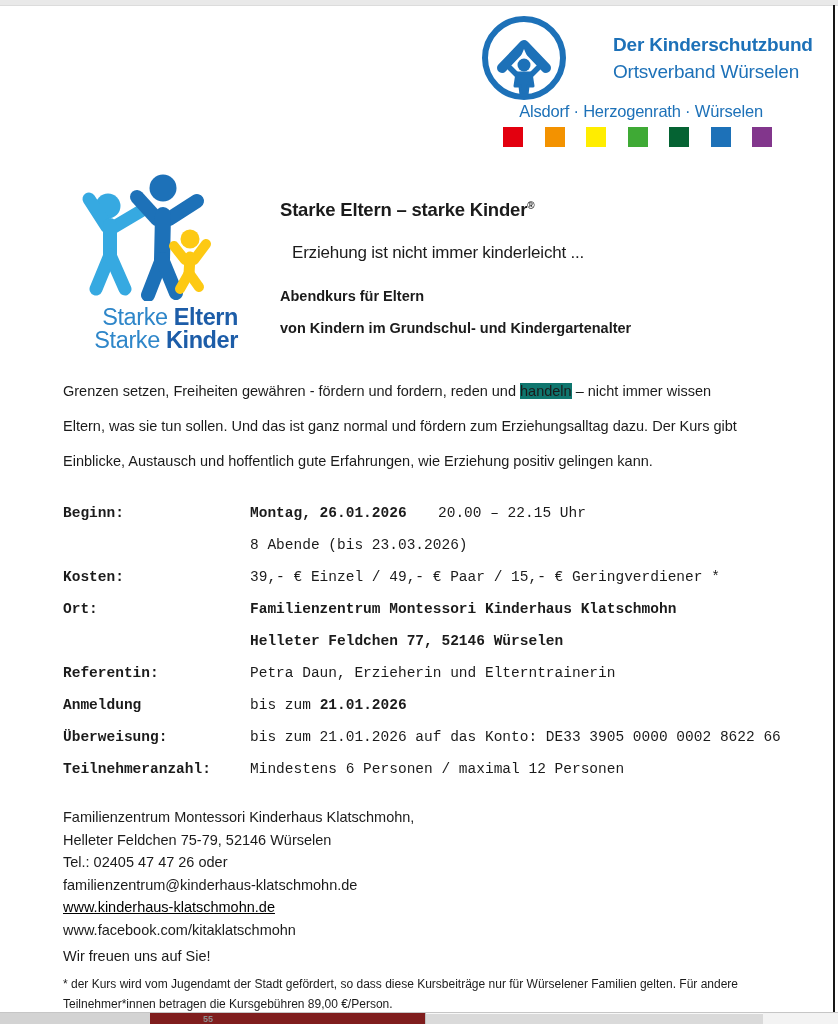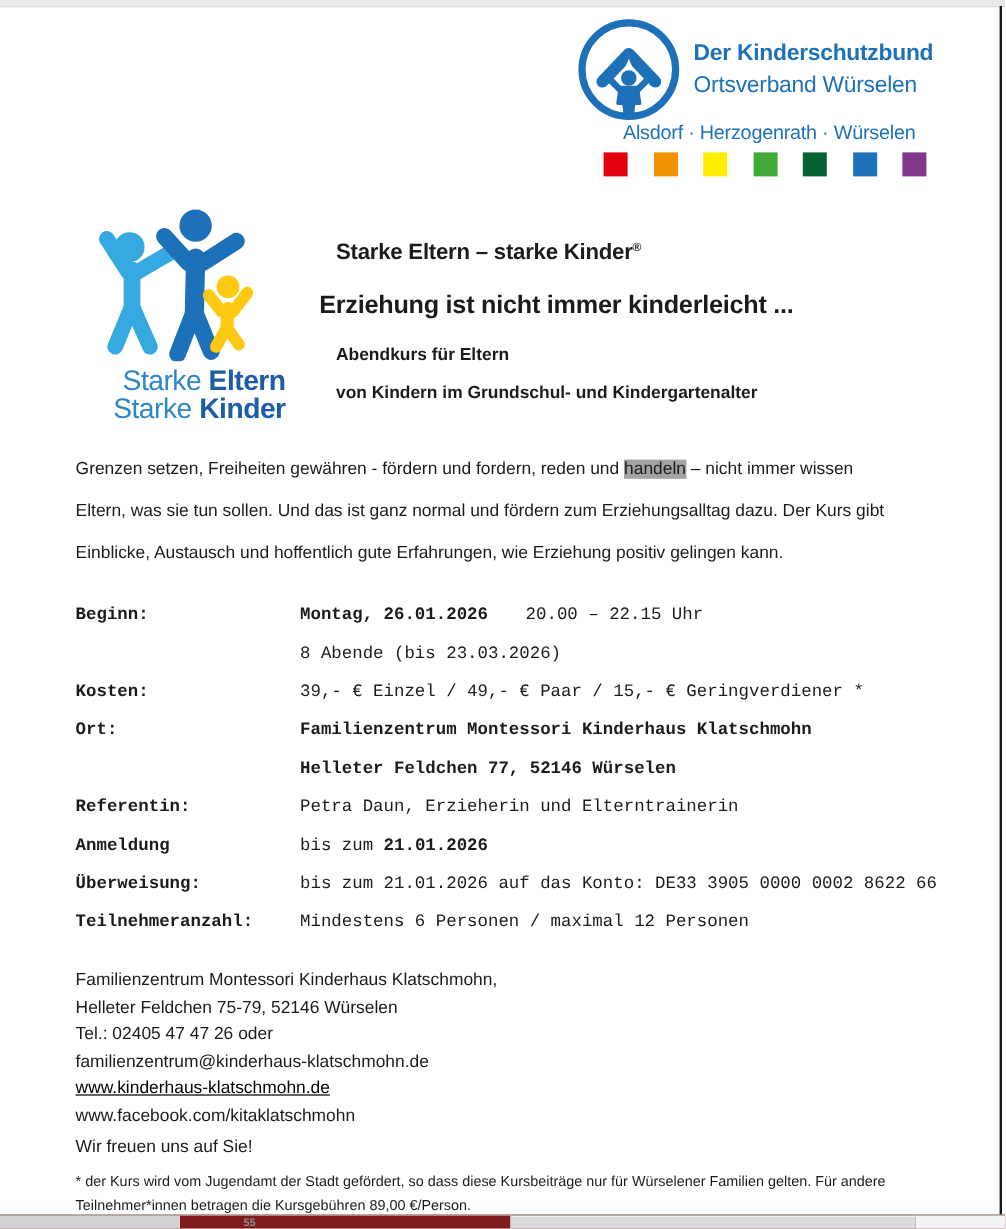--- a/index.html
+++ b/index.html
@@ -11,42 +11,42 @@
   .top-strip{left:0;top:0;width:838px;height:5px;background:#e9e9e9;border-bottom:1px solid #dcdcdc;}
   .right-border{left:833px;top:5px;width:2px;height:1008px;background:#161616;}
   .bottom-bar{left:0;top:1012px;width:838px;height:12px;background:#7f1d1d;border-top:1px solid #c6c6c6;font-weight:bold;}
   .bb-left{position:absolute;left:0;top:0;width:150px;height:12px;background:#d3d3d3;}
   .bb-page{position:absolute;left:203px;top:0;font-size:9px;line-height:12px;color:#8e8e8e;}
   .bb-thumb{position:absolute;left:425px;top:0;width:337px;height:12px;background:#dadada;border-left:1px solid #bfbfbf;box-shadow:inset 0 1px 0 #f8f8f8;}
   .bb-right{position:absolute;left:763px;top:0;width:75px;height:12px;background:#f3f3f3;}
 
   
   .ksb-icon{left:479px;top:15px;}
-  .ksb-text{left:578px;top:31px;font-size:19px;line-height:27px;color:#1d71b8;letter-spacing:-0.2px;}
+  .ksb-text{left:613px;top:31px;font-size:19px;line-height:27px;color:#1d71b8;letter-spacing:-0.2px;}
   .ksb-text .l1{font-weight:bold;}
   .region-line{left:495px;top:102px;width:292px;text-align:center;font-size:16.5px;color:#1d71b8;letter-spacing:-0.2px;}
   .squares{left:503px;top:127px;display:flex;gap:21.5px;}
   .squares div{width:20px;height:20px;}
 
   
   .sesk-figures{left:70px;top:173px;}
   .wordmark{left:55px;top:306px;width:183px;text-align:right;font-size:23.5px;line-height:23px;letter-spacing:-0.4px;}
   .wm-light{color:#2e86c9;}
   .wm-dark{color:#1d5da8;font-weight:bold;}
 
   
   .t1{left:280px;top:199px;font-size:18.5px;font-weight:bold;letter-spacing:-0.2px;}
   .t1 sup{font-size:10px;}
-  .t2{left:266px;top:243px;font-size:21px;font-weight:bold;letter-spacing:-0.2px;}
+  .t2{left:292px;top:243px;font-size:17px;font-weight:normal;letter-spacing:-0.2px;}
   .t3{left:280px;top:288px;font-size:14.5px;font-weight:bold;}
   .t4{left:280px;top:320px;font-size:14.5px;font-weight:bold;text-align:right;}
 
   
   .intro{left:63px;top:374px;width:735px;font-size:14.5px;line-height:35px;}
-  .hl{background:#a3a3a3;}
+  .hl{background:#0f766e;}
 
   
   .details{left:63px;top:497px;width:740px;font-size:14.5px;}
   .drow{display:flex;height:32px;line-height:32px;font-family:Liberation Mono, monospace;}
   .dlabel{width:187px;font-weight:bold;flex:none;}
   .dval b{font-weight:bold;}
   .date-cell{display:inline-block;width:188px;font-weight:bold;}
 
   
   .contact{left:63px;top:806px;font-size:14.5px;line-height:22.5px;}

